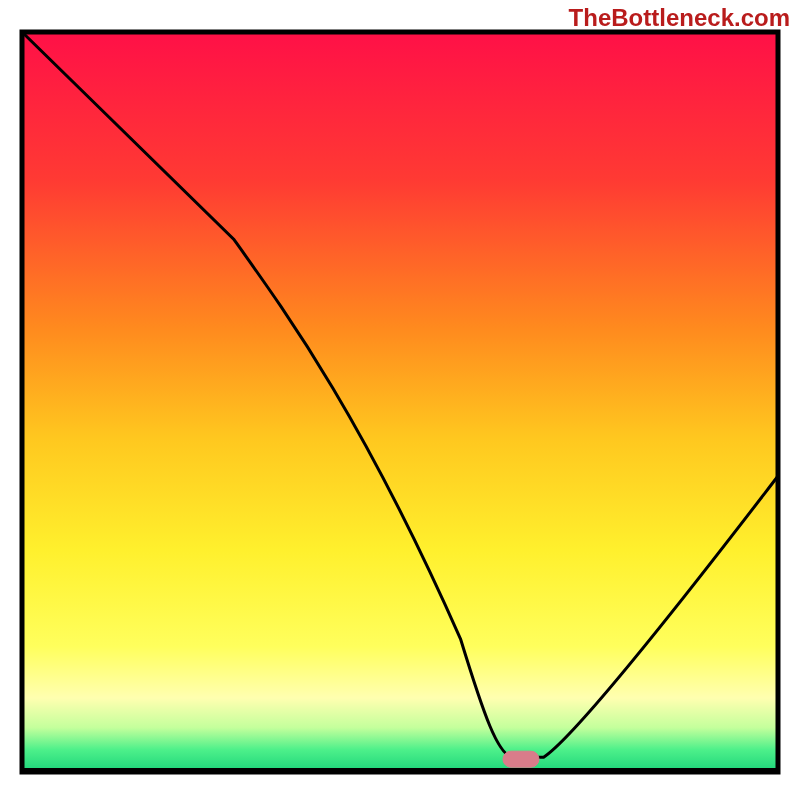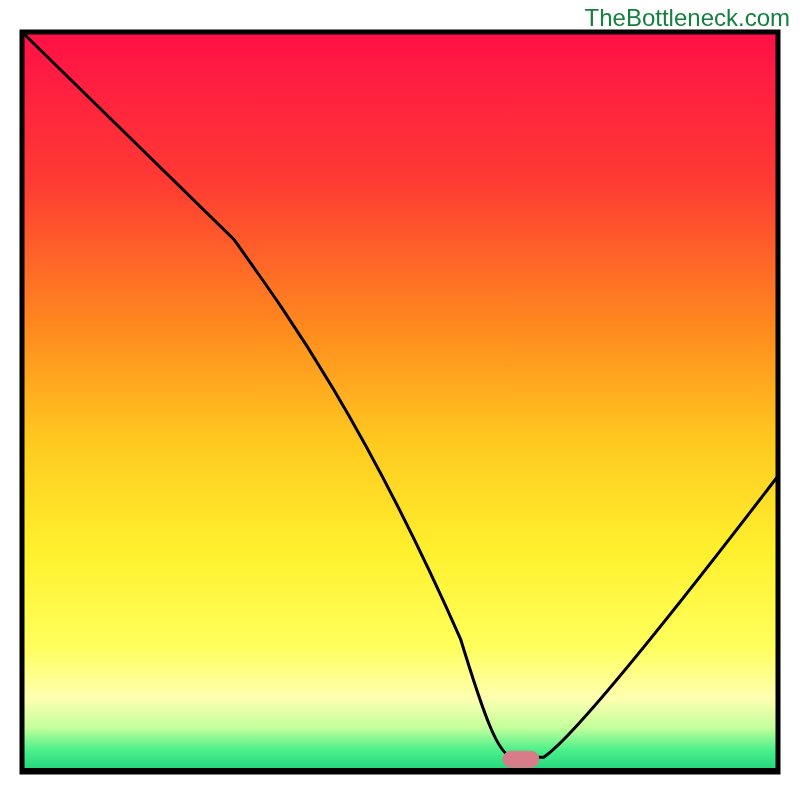--- a/index.html
+++ b/index.html
@@ -9,22 +9,22 @@
     height: 800px;
     font-family: Arial, Helvetica, sans-serif;
     background: #ffffff;
     position: relative;
   }
   .watermark {
     position: absolute;
     top: 4px;
     right: 10px;
     font-size: 24px;
-    font-weight: normal;
-    color: #15803d;
+    font-weight: bold;
+    color: #b91c1c;
     z-index: 10;
   }
   .chart-container {
     position: absolute;
     left: 0;
     top: 0;
     width: 800px;
     height: 800px;
   }
   svg {

